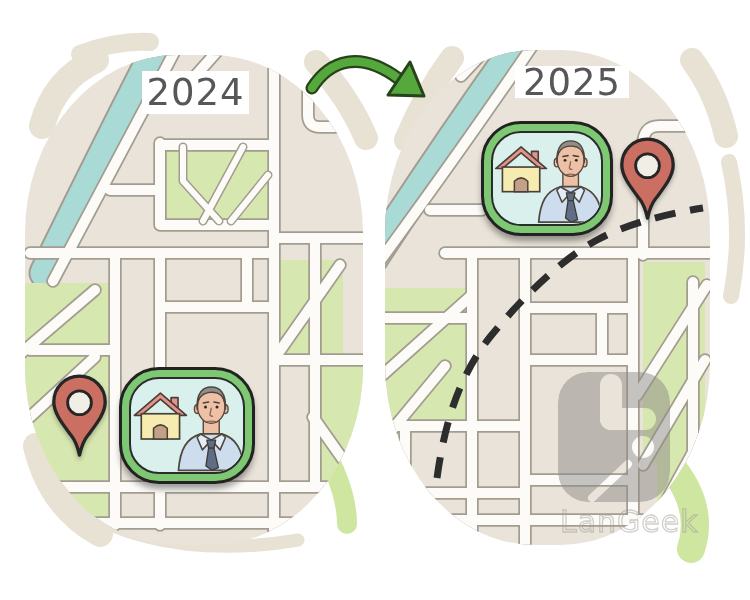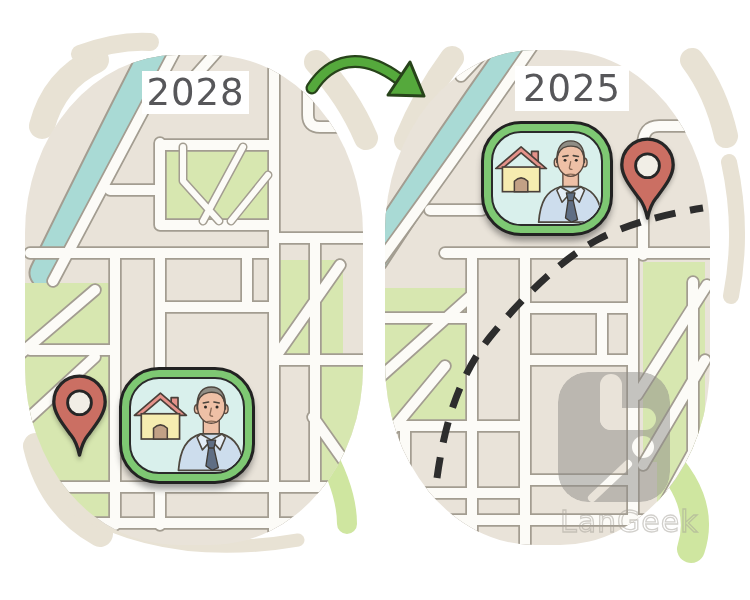--- a/index.html
+++ b/index.html
@@ -25,21 +25,21 @@
   .trail-casing{fill:none;stroke:var(--road-casing,#a39d91);stroke-width:9;stroke-linecap:round;stroke-linejoin:round;}
   .trail{fill:none;stroke:var(--road,#fcfbf7);stroke-width:6;stroke-linecap:round;stroke-linejoin:round;}
   .dash{fill:none;stroke:var(--dash,#2d2d2d);stroke-width:7;stroke-dasharray:21 15;}
   
   .year-label{
     position:absolute;display:flex;align-items:center;justify-content:center;
     background:var(--label-bg,#fff);color:var(--label-text,#57575a);
     font-size:37px;letter-spacing:1px;line-height:1;
   }
   .label-2024{left:142px;top:71px;width:107px;height:43px;}
-  .label-2025{left:515px;top:66px;width:114px;height:45px;}
+  .label-2025{left:515px;top:66px;width:114px;height:32px;}
   
   .arrow{position:absolute;left:302px;top:48px;}
   .arrow-shaft-casing{fill:none;stroke:var(--arrow-outline,#27431a);stroke-width:13;stroke-linecap:round;}
   .arrow-shaft{fill:none;stroke:var(--arrow,#55a93c);stroke-width:8.5;stroke-linecap:round;}
   .arrow-head{fill:var(--arrow,#55a93c);stroke:var(--arrow-outline,#27431a);stroke-width:3;stroke-linejoin:round;}
   
   .badge{
     position:absolute;border-radius:40px;background:var(--badge-green,#7ec873);
     border:3px solid var(--outline-dark,#222);
     box-shadow:0 6px 6px -1px rgba(40,40,40,.45);
@@ -223,21 +223,21 @@
     <svg width="59" height="88" viewBox="0 0 62 92">
         <use href="#pin-shape"></use>
       </svg>
   </div>
   <div class="pin pin-right">
     <svg width="59" height="88" viewBox="0 0 62 92">
         <use href="#pin-shape"></use>
       </svg>
   </div>
 
-  <div class="year-label label-2024">2028</div>
+  <div class="year-label label-2024">2024</div>
   <div class="year-label label-2025">2025</div>
 
   <svg class="arrow" width="132" height="62" viewBox="0 0 132 62">
     <path class="arrow-shaft-casing" d="M10,40 C28,12 58,2 97,31"></path>
     <path class="arrow-shaft" d="M10,40 C28,12 58,2 97,31"></path>
     <polygon class="arrow-head" points="108,14 122,48 86,47"></polygon>
   </svg>
 
 </div>
 

